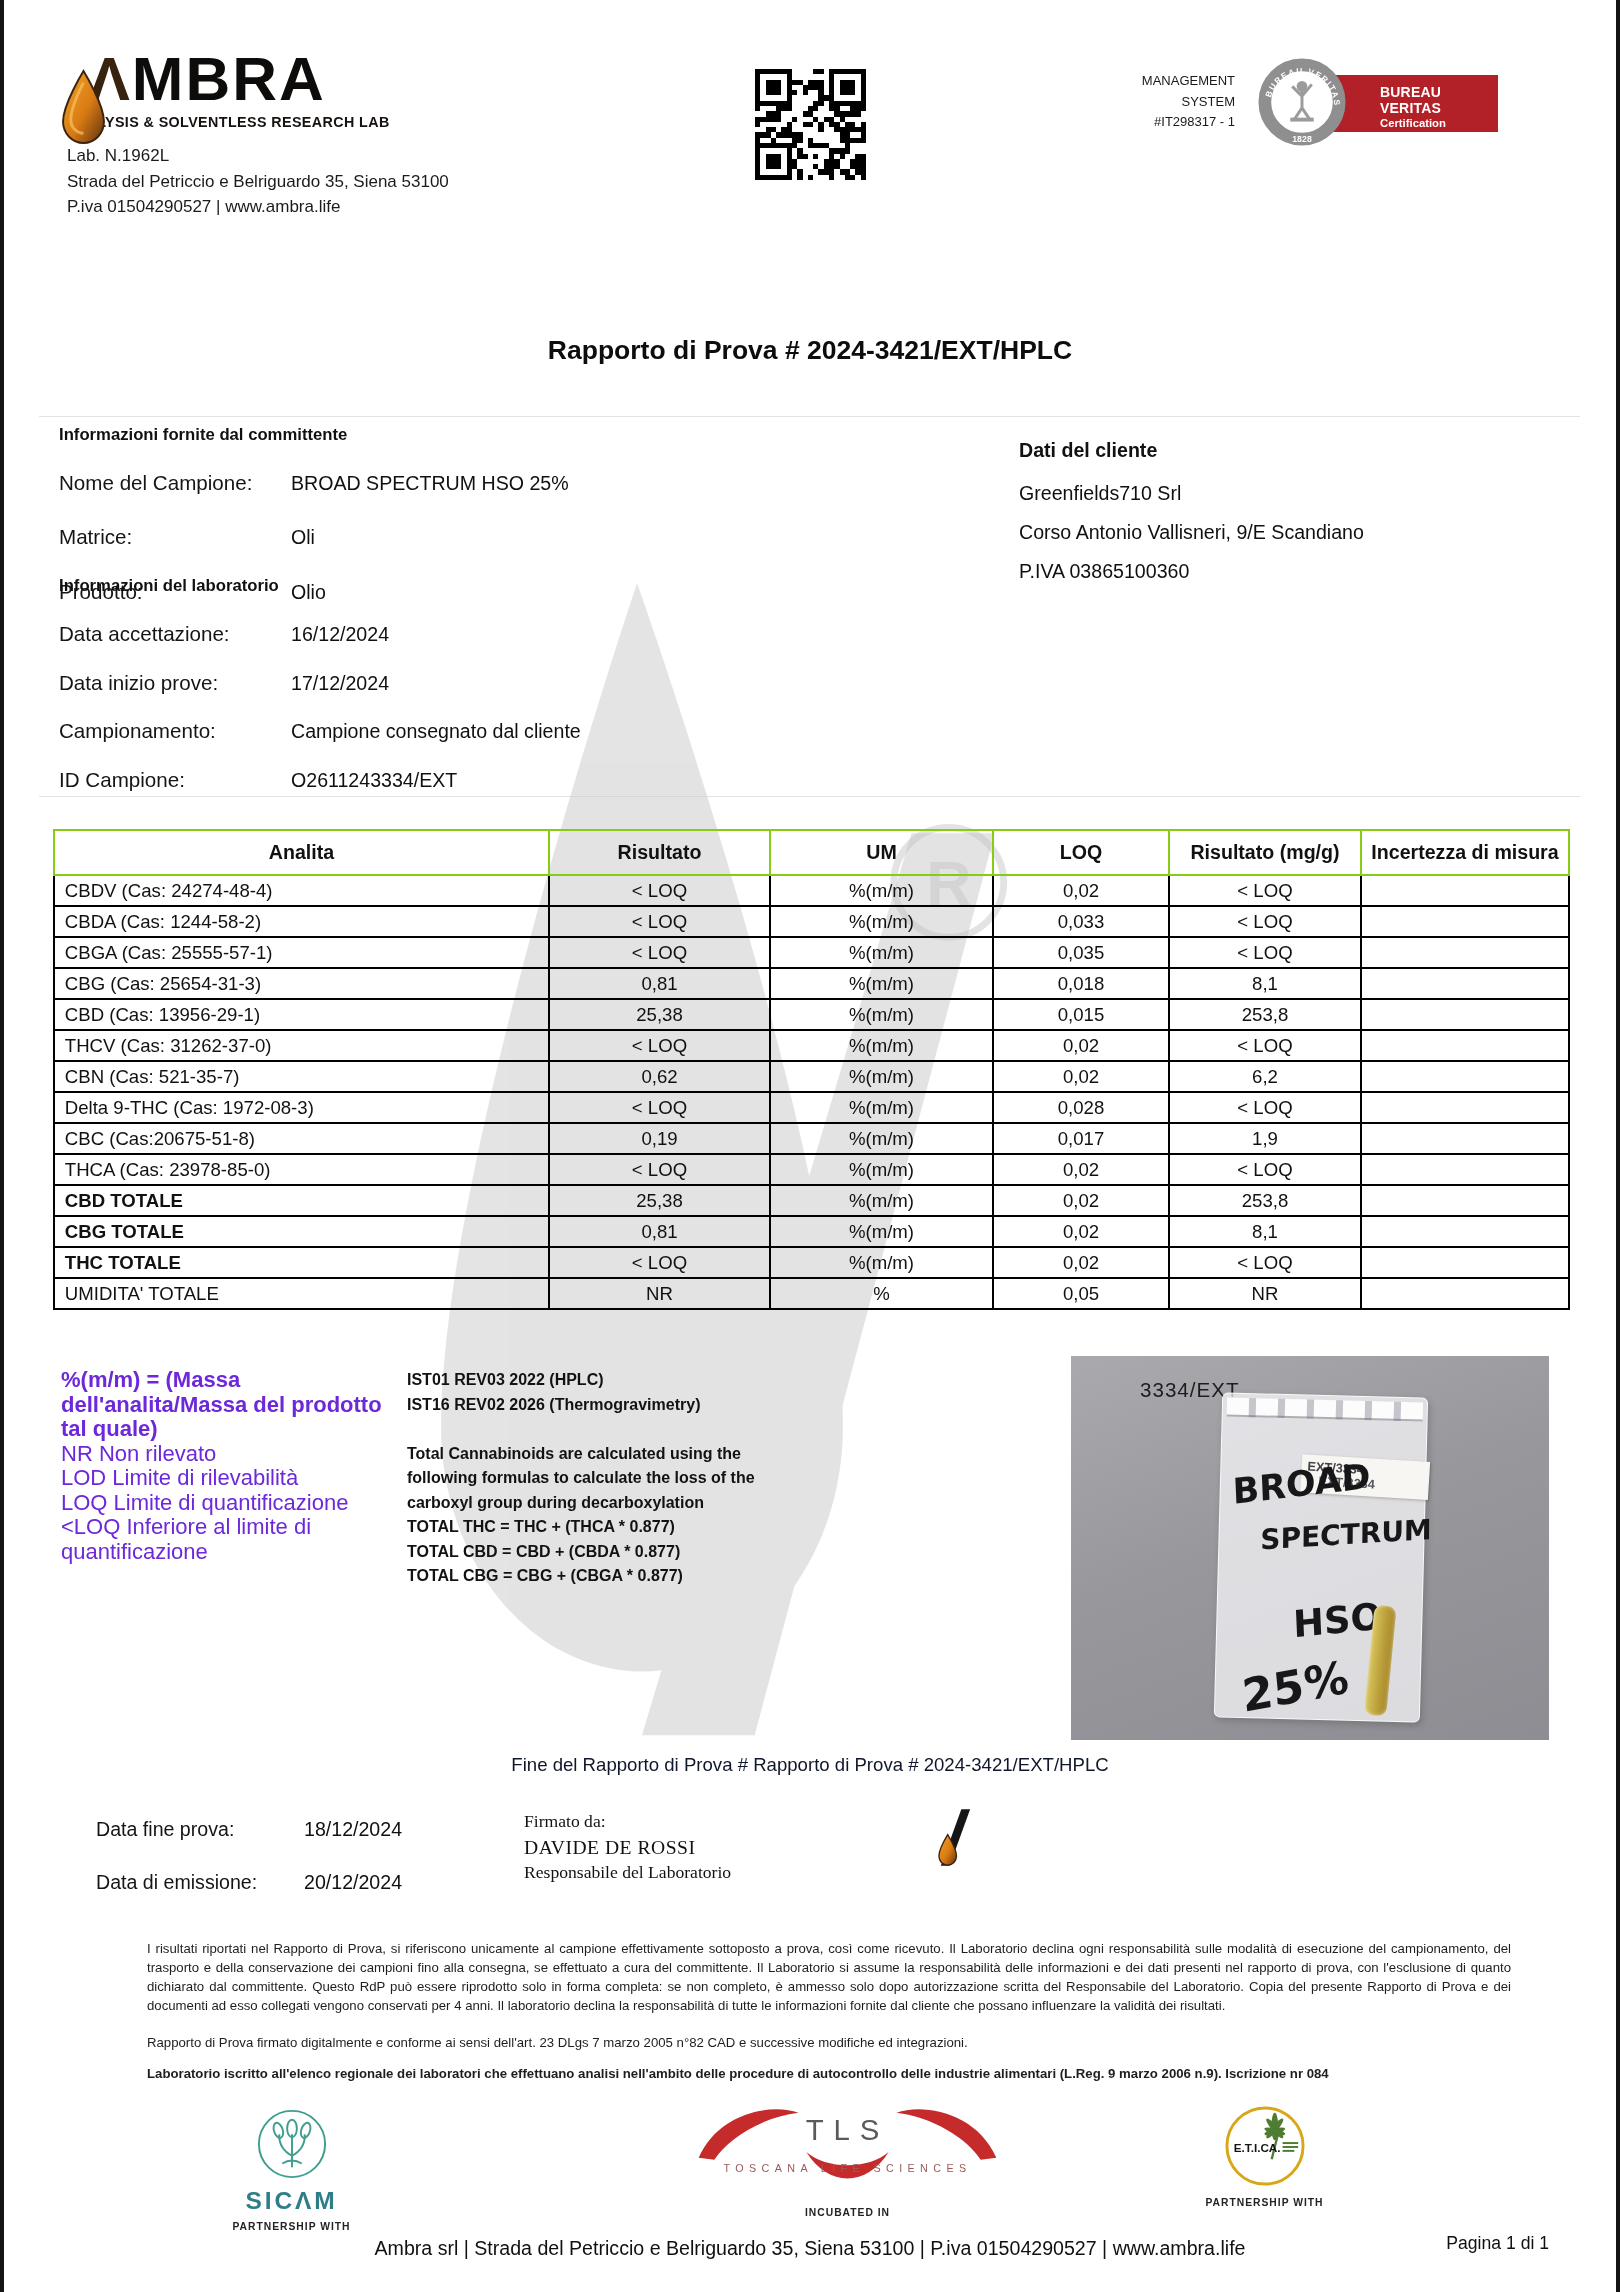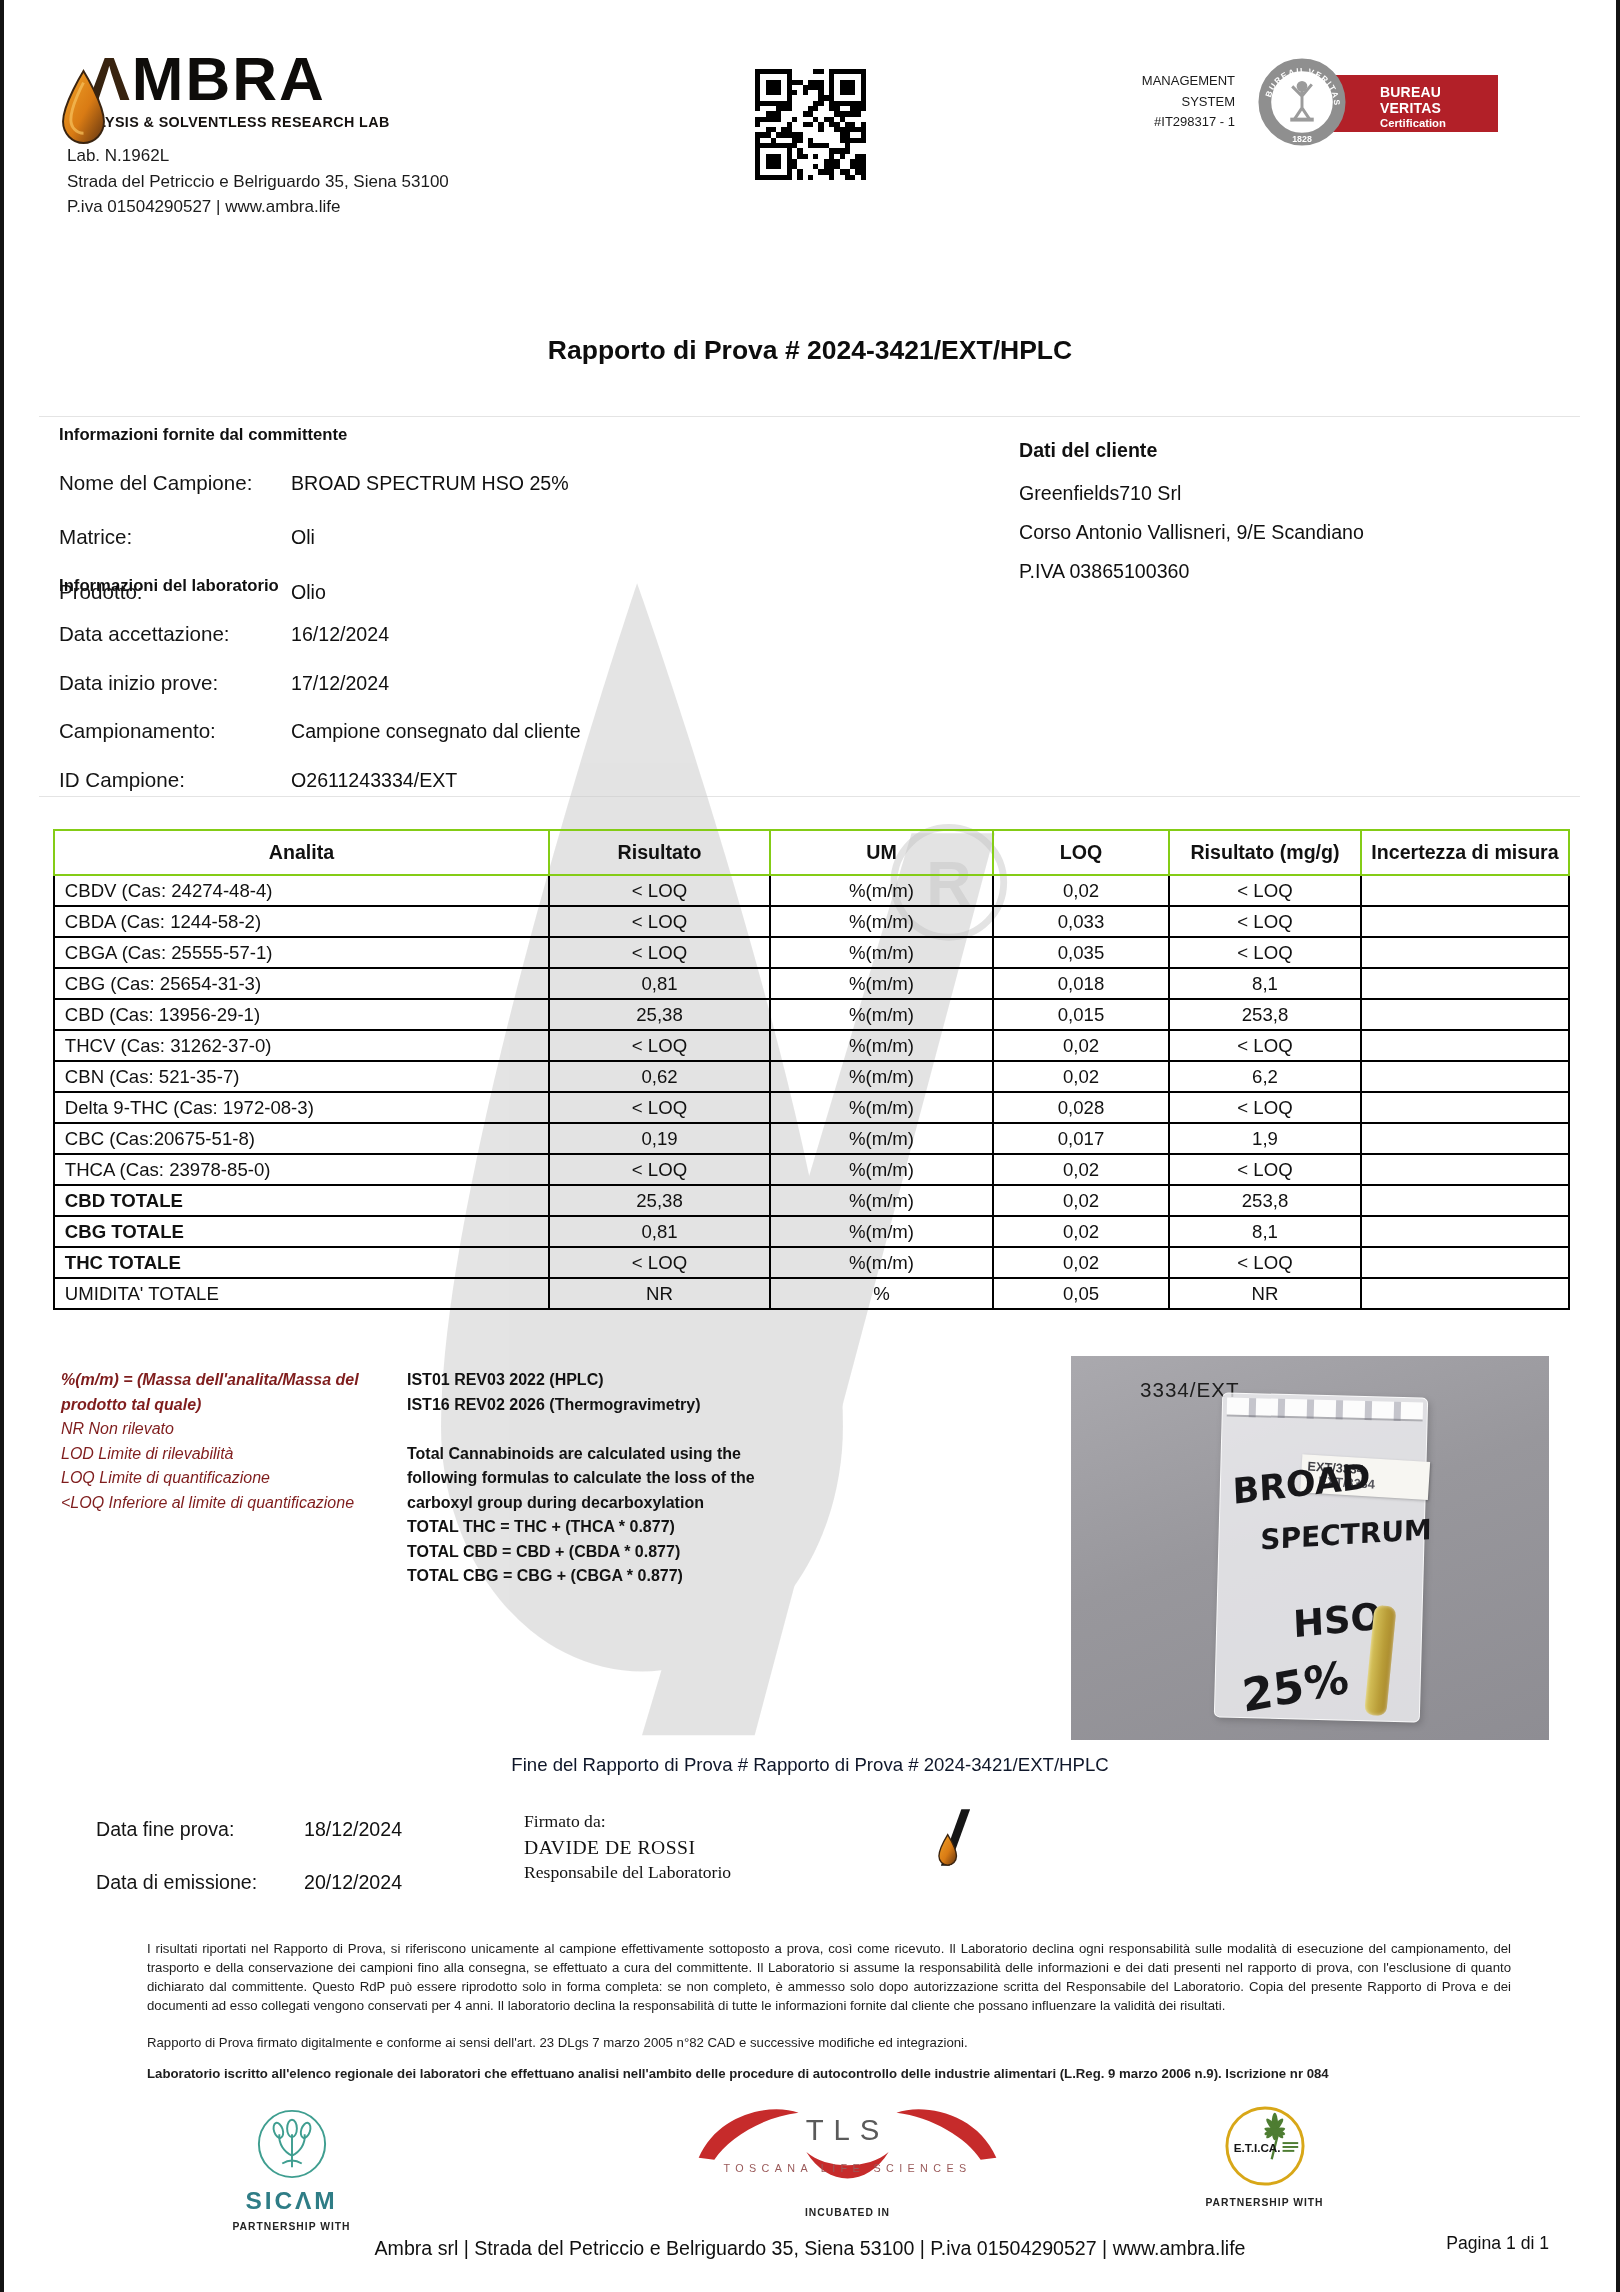--- a/index.html
+++ b/index.html
@@ -49,21 +49,21 @@
   
   #table-wrap{left:53px;top:829px;z-index:1;}
   #rtable{border-collapse:collapse;width:1515px;table-layout:fixed;border:2.9px solid #000;}
   #rtable th{border:2px solid #84cc16;font-size:19.6px;font-weight:800;height:41px;text-align:center;background:transparent;}
   #rtable td{border:2px solid #000;font-size:18.6px;height:29px;text-align:center;padding:0 5.9px;background:transparent;
              overflow:hidden;white-space:nowrap;}
   #rtable td:first-child{text-align:left;padding-left:9.8px;}
   #rtable tr.row-bold td:first-child{font-weight:800;}
 
   
-  #notes-legend{left:61px;top:1368px;width:329px;font-size:16px;line-height:24.5px;color:#7f1d1d;z-index:1;font-style:italic;}
+  #notes-legend{left:61px;top:1368px;width:329px;font-size:22px;line-height:24.5px;color:#6d28d9;z-index:1;}
   #notes-legend div.ln:first-of-type{font-weight:700;}
   #notes-methods{left:407px;top:1368px;width:359px;font-size:16px;line-height:24.5px;font-weight:800;color:#121212;z-index:1;}
   #notes-methods .gap{height:24.5px;}
 
   
   #photo{left:1071px;top:1356px;width:478px;height:384px;background:linear-gradient(160deg,#aaa9ae 0%,#98979c 45%,#8e8d93 100%);z-index:2;}
   .ph-corner{position:absolute;left:69px;top:21.6px;font-size:20.6px;color:#1d1d1d;letter-spacing:1px;}
   .bag{position:absolute;left:147px;top:39px;width:204px;height:323px;background:rgba(250,250,252,.72);
        border:1px solid rgba(255,255,255,.8);border-radius:5.9px;transform:rotate(1.5deg);
        box-shadow:2px 2.9px 7.8px rgba(0,0,0,.18);}

